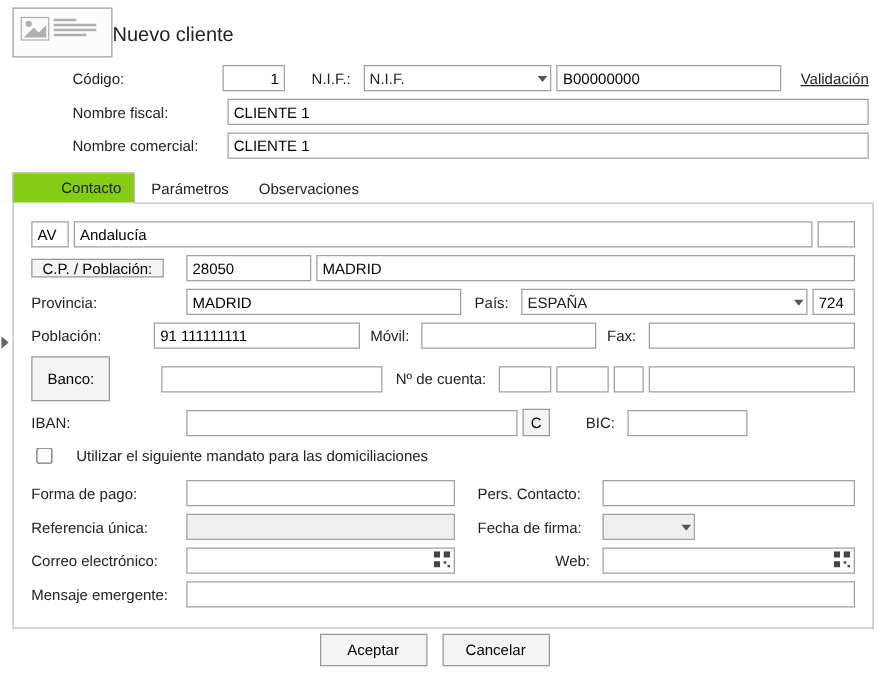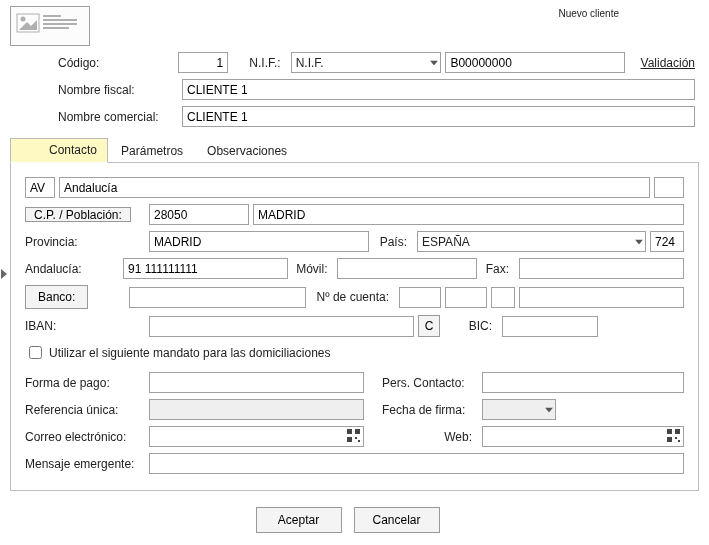--- a/index.html
+++ b/index.html
@@ -1,38 +1,38 @@
 <!DOCTYPE html>
 <html><head>
 <meta charset="utf-8">
 <style>
   * { box-sizing: border-box; }
   html, body { margin: 0; padding: 0; font-family: "Segoe UI", Tahoma, sans-serif; font-size: 12px; color: #222; background: #fff; }
   .window { width: 709px; height: 545px; position: relative; }
   .header-row { display: flex; align-items: flex-start; padding: 6px 10px 0 10px; }
   .icon-box { width: 80px; height: 40px; border: 1px solid #a0a0a0; background: #fcfcfc; display: flex; align-items: center; justify-content: center; }
   .icon-box svg { width: 70px; height: 32px; }
-  .title { flex: 1; text-align: right; font-size: 10px; margin-top: 2px; }
+  .title { flex: 1; text-align: left; font-size: 16px; margin-top: 14px; }
   .form-area { padding: 6px 14px 0 14px; margin-left: 44px; }
   .row { display: flex; align-items: center; margin-bottom: 6px; gap: 4px; }
   .lbl { width: 120px; font-size: 12px; }
   .lbl2 { font-size: 12px; text-align: right; padding: 0 6px 0 4px; }
   input[type=text], .combo, .cbbox, .disabled-box, .date-combo { border: 1px solid #a0a0a0; background: #fff; height: 21px; font-size: 12px; padding: 1px 4px; font-family: inherit; }
   .btn { border: 1px solid #999; background: #f4f4f4; height: 22px; font-size: 12px; padding: 0 10px; cursor: default; font-family: inherit; }
   .combo { display: flex; align-items: center; position: relative; padding-right: 18px; }
   .combo .arrow, .date-combo .arrow { position: absolute; right: 2px; top: 50%; transform: translateY(-50%); pointer-events: none; }
   .arrow svg { display: block; }
   .link { text-decoration: underline; cursor: default; }
   .tabstrip { display: flex; align-items: flex-end; margin: 10px 10px 0 10px; border-bottom: 1px solid #bcbcbc; }
   .tab { padding: 4px 10px 5px 10px; font-size: 12px; border: 1px solid transparent; border-bottom: none; margin-right: 2px; cursor: default; position: relative; top: 1px; }
-  .tab.active { border-color: #bcbcbc; background: #fef9c3; border-bottom: 1px solid #fff; padding-left: 38px; }
+  .tab.active { border-color: #bcbcbc; background: #84cc16; border-bottom: 1px solid #fff; padding-left: 38px; }
   .tab-panel { border: 1px solid #bcbcbc; border-top: none; margin: 0 10px 0 10px; padding: 14px 14px 10px 14px; }
   .lbl-col { width: 120px; font-size: 12px; }
   .small-btn { border: 1px solid #999; background: #f4f4f4; height: 22px; font-size: 12px; padding: 0 10px; cursor: default; font-family: inherit; }
-  .chk-row { display: flex; align-items: center; margin: 6px 0 10px 0; gap: 4px; }
+  .chk-row { display: flex; align-items: center; margin: 6px 0 10px 0; gap: 16px; }
   .disabled-box { background: #efefef; color: #999; }
   .date-combo { width: 74px; position: relative; display: flex; align-items: center; padding-right: 16px; background: #efefef; }
   .qr-icon { position: absolute; right: 4px; top: 50%; transform: translateY(-50%); pointer-events: none; }
   .rel { position: relative; }
   .footer { position: absolute; bottom: 0; left: 0; right: 0; padding: 10px 14px 12px 0; display: flex; justify-content: center; gap: 12px; }
   .footer .btn { width: 86px; height: 26px; }
   .expand-handle { position: absolute; left: 0; top: 268px; width: 8px; height: 12px; display: flex; align-items: center; justify-content: center; }
 </style>
 </head>
 <body>
@@ -119,31 +119,31 @@
         <span class="arrow">
             <svg width="8" height="5">
               <polygon points="0,0 8,0 4,5" fill="#555"></polygon>
             </svg>
           </span>
       </div>
       <input type="text" style="width: 34px;" value="724">
     </div>
 
     <div class="row">
-      <span class="lbl-col">Andalucía:</span>
+      <span class="lbl-col">Población:</span>
       <input type="text" style="width: 170px;" value="91 111111111">
       <span class="lbl2" style="width:50px">Móvil:</span>
       <input type="text" style="width: 140px;">
       <span class="lbl2" style="width:40px">Fax:</span>
       <input type="text" style="flex: 1 1 0%;">
     </div>
 
     <div class="row">
       <span class="lbl-col">
-        <button class="small-btn" style="height:24px;padding:0 12px">Banco:</button>
+        <button class="small-btn" style="height:36px;padding:0 12px">Banco:</button>
       </span>
       <input type="text" style="width: 210px;">
       <span class="lbl2" style="width:100px">Nº de cuenta:</span>
       <input type="text" style="width: 42px;">
       <input type="text" style="width: 42px;">
       <input type="text" style="width: 24px;">
       <input type="text" style="flex: 1 1 0%;">
     </div>
 
     <div class="row">

